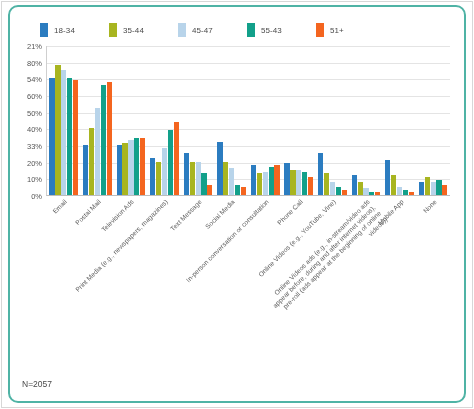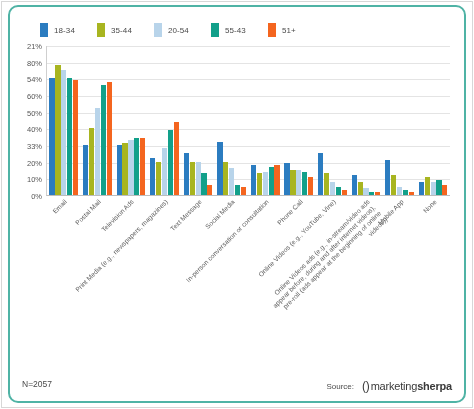--- a/index.html
+++ b/index.html
@@ -32,21 +32,21 @@
     border-radius: 10px;
     background: #ffffff;
   }
   
   .legend {
     position: absolute;
     left: 40px; top: 22px;
     height: 16px;
     display: flex;
     align-items: center;
-    gap: 0px;
+    gap: 12px;
   }
   .legend-item {
     display: flex;
     align-items: center;
     margin-right: 22px;
   }
   .legend-swatch {
     width: 8px; height: 14px;
     margin-right: 6px;
   }
@@ -187,21 +187,21 @@
       <div class="legend-item">
         <span class="legend-swatch" style="background: rgb(43, 124, 192);"></span>
         <span class="legend-label">18-34</span>
       </div>
       <div class="legend-item">
         <span class="legend-swatch" style="background: rgb(168, 181, 32);"></span>
         <span class="legend-label">35-44</span>
       </div>
       <div class="legend-item">
         <span class="legend-swatch" style="background: rgb(184, 212, 234);"></span>
-        <span class="legend-label">20-54</span>
+        <span class="legend-label">45-47</span>
       </div>
       <div class="legend-item">
         <span class="legend-swatch" style="background: rgb(18, 160, 138);"></span>
         <span class="legend-label">55-43</span>
       </div>
       <div class="legend-item">
         <span class="legend-swatch" style="background: rgb(244, 101, 31);"></span>
         <span class="legend-label">51+</span>
       </div>
     </div>
@@ -352,22 +352,14 @@
       <div class="xlabel-slot" style="left: 353.5px;">
         <div class="xlabel">Mobile App</div>
       </div>
       <div class="xlabel-slot" style="left: 387.167px;">
         <div class="xlabel">None</div>
       </div>
     </div>
 
   <div class="footer">
     <div class="footer-n">N=2057</div>
-    <div class="footer-source">
-      <span class="source-label">Source:</span>
-      <span class="brand">
-        <span class="brand-mark">()</span>
-        <span>marketing</span>
-        <span class="brand-bold">sherpa</span>
-      </span>
-    </div>
   </div>
 </div>
 
 </body></html>

